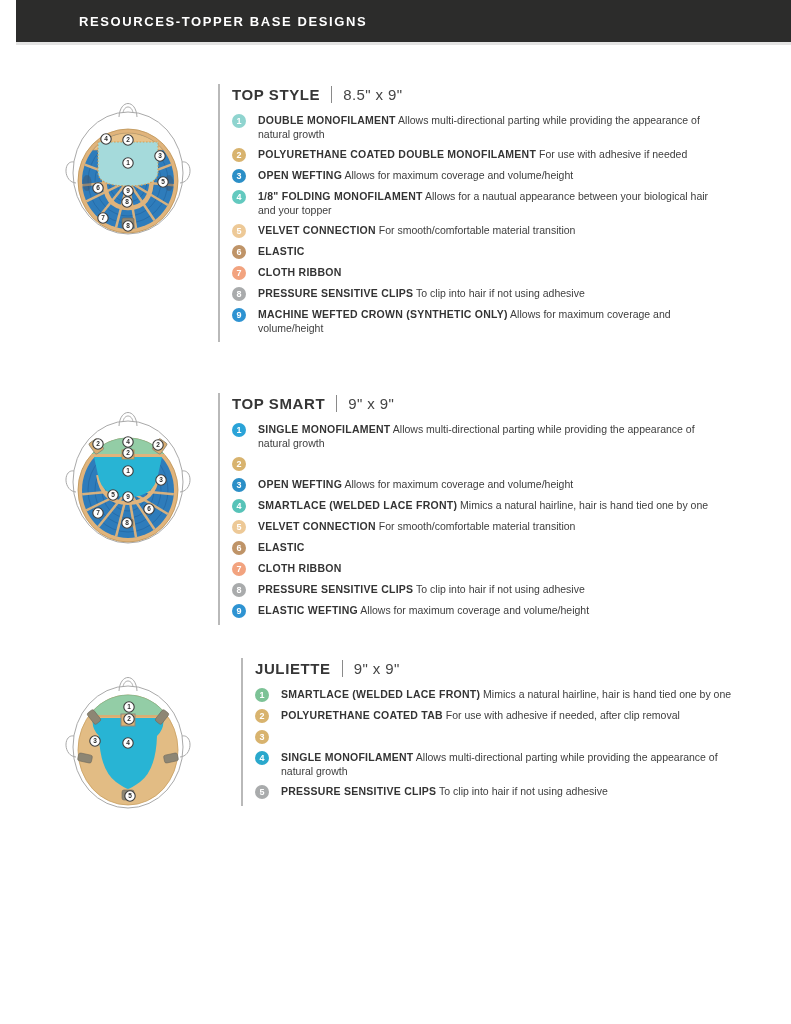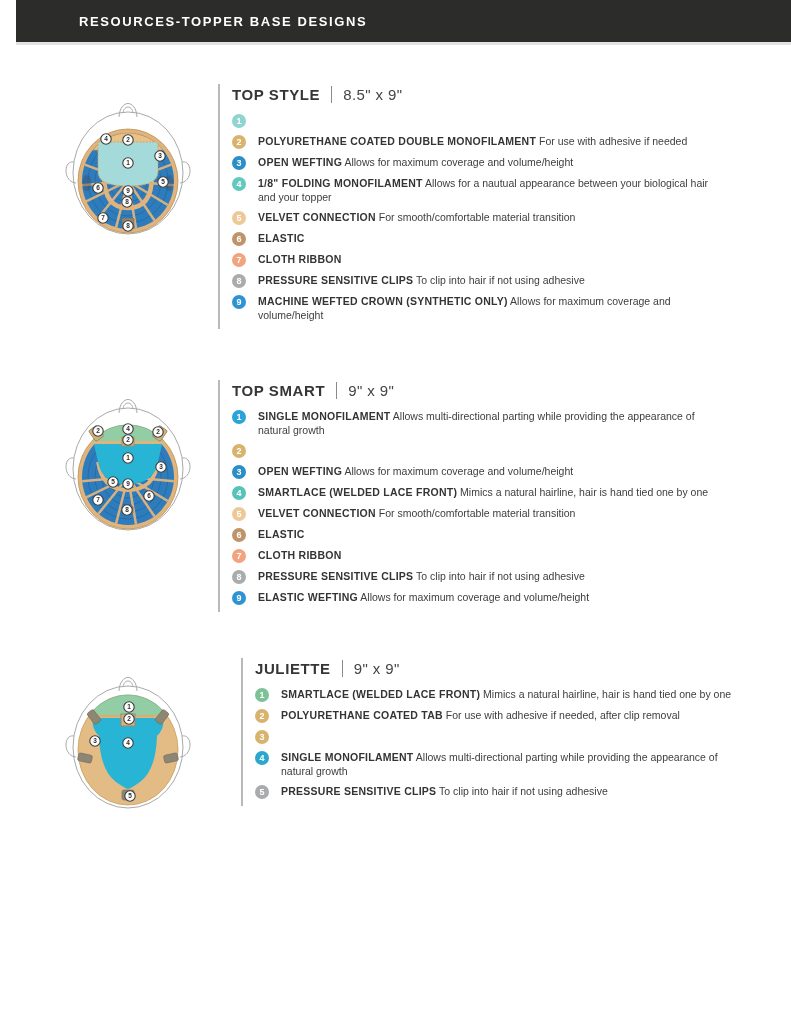--- a/index.html
+++ b/index.html
@@ -6,21 +6,21 @@
   html,body { background:#ffffff; }
   body { width:791px; height:1024px; position:relative; font-family:"Liberation Sans", sans-serif; color:#3d3d3d; }
 
   
   .topbar { position:absolute; top:0; left:16px; width:791px; height:45px; background:#2c2c2b;
             border-bottom:3px solid #e3e3e3; display:flex; align-items:center; padding-left:63px; }
   .topbar-title { color:#ffffff; font-size:13px; font-weight:bold; letter-spacing:1.6px; }
 
   
   .section { position:absolute; left:0; width:791px; display:flex; align-items:flex-start; }
-  .sec1 { top:84px; } .sec2 { top:380px; } .sec3 { top:658px;gap:23px; }
+  .sec1 { top:84px; } .sec2 { top:393px; } .sec3 { top:658px;gap:23px; }
 
   .diagram { margin-left:60px; width:140px; flex-shrink:0; }
 
   .content { margin-left:18px; border-left:2px solid #b9b9b9; padding-left:12px; width:545px; }
 
   .heading { display:flex; align-items:center; margin-bottom:11px; margin-top:2px; }
   .hname { font-size:15px; font-weight:bold; letter-spacing:0.6px; color:#363636; }
   .hsep  { display:inline-block; width:1px; height:17px; background:#8a8a8a; margin:0 11px; }
   .hsize { font-size:15px; color:#454545; letter-spacing:0.4px; }
 
@@ -111,20 +111,21 @@
   </svg>
   <div class="content">
     <div class="heading">
       <span class="hname">TOP STYLE</span>
       <span class="hsep"></span>
       <span class="hsize">8.5" x 9"</span>
     </div>
     <div class="list">
         <div class="item">
           <span class="bullet" style="background: rgb(143, 212, 207);">1</span>
+          <span class="itext"><b>DOUBLE MONOFILAMENT</b> Allows multi-directional parting while providing the appearance of natural growth</span>
         </div>
         <div class="item">
           <span class="bullet" style="background: rgb(216, 179, 110);">2</span>
           <span class="itext"><b>POLYURETHANE COATED DOUBLE MONOFILAMENT</b> For use with adhesive if needed</span>
         </div>
         <div class="item">
           <span class="bullet" style="background: rgb(43, 143, 199);">3</span>
           <span class="itext"><b>OPEN WEFTING</b> Allows for maximum coverage and volume/height</span>
         </div>
         <div class="item">

